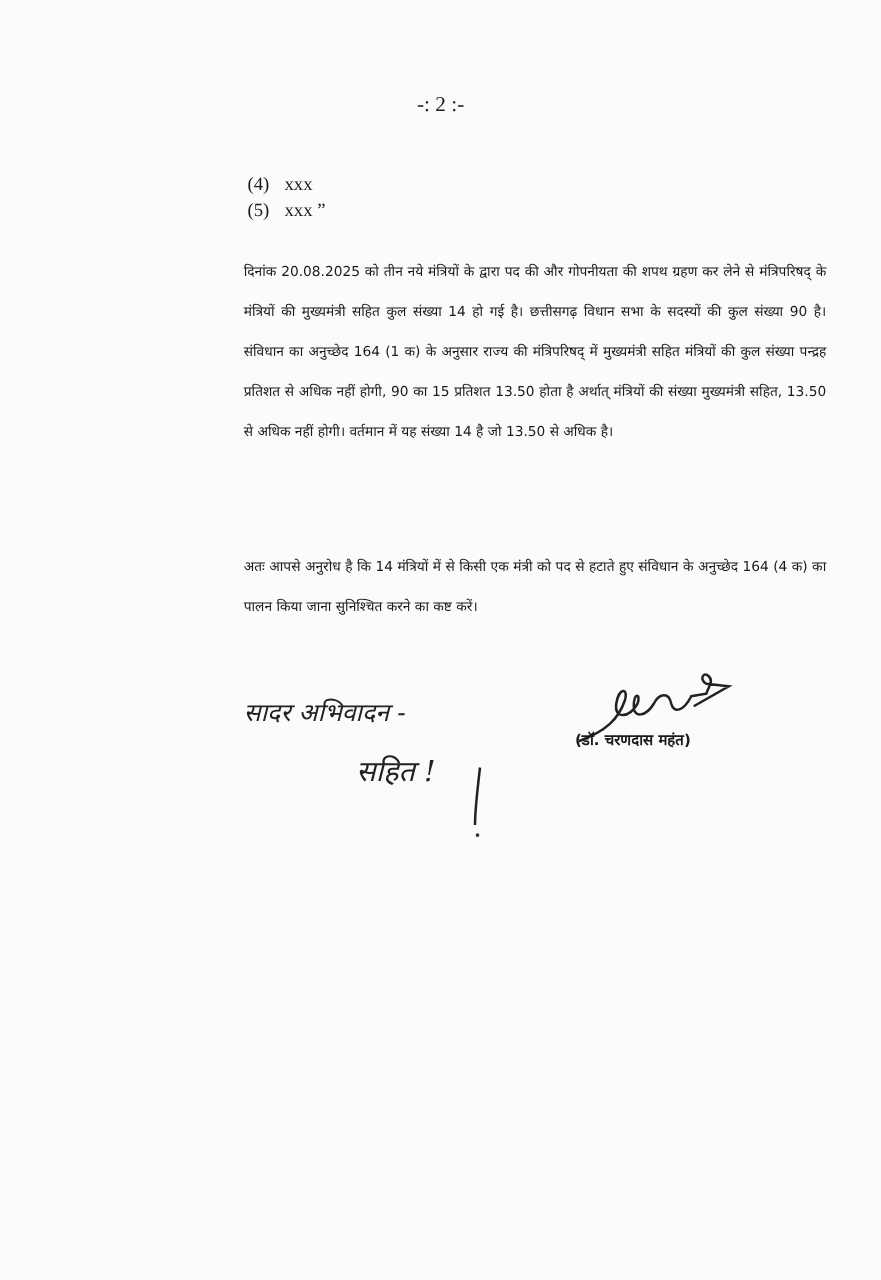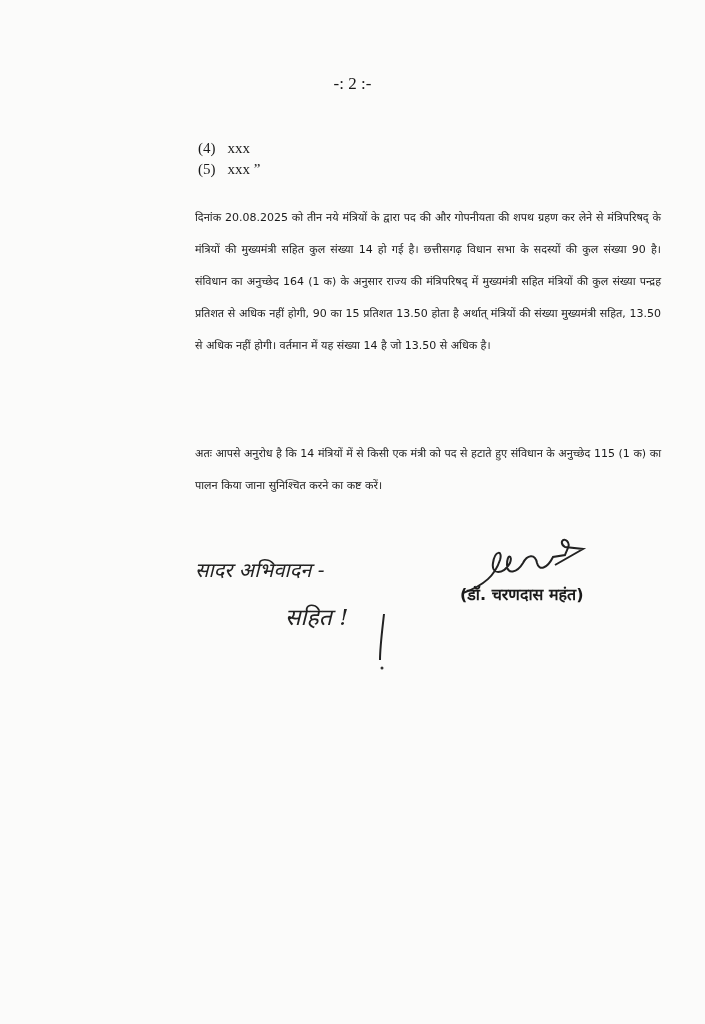--- a/index.html
+++ b/index.html
@@ -11,42 +11,42 @@
     font-family: "Liberation Serif", serif; font-size: 17px; }
   .list { position: absolute; top: 138px; left: 198px; font-family: "Liberation Serif", serif; font-size: 15px; line-height: 21px; }
   .list .row { display: flex; gap: 12px; }
   .para { position: absolute; left: 200px; width: 460px; font-size: 11px; line-height: 32px;
     text-align: justify; text-align-last: left; }
   .p1 { top: 202px; left: 195px; width: 466px; text-indent: 0; }
   .p2 { top: 438px; left: 195px; width: 466px; }
   .hand { position: absolute; font-family: "DejaVu Serif", serif; font-style: italic; color: #222; }
   .greet1 { top: 556px; left: 184px; font-size: 20px; margin-left: 11px; }
   .greet2 { top: 600px; left: 285px; font-size: 23px; }
-  .sig-name { position: absolute; top: 583px; left: 460px; font-weight: bold; font-size: 16px; }
+  .sig-name { position: absolute; top: 583px; left: 460px; font-weight: bold; font-size: 12px; }
   .sig-mark { position: absolute; top: 535px; left: 455px; }
   .tail { position: absolute; top: 612px; left: 372px; }
 </style>
 </head>
 <body>
 
 <div class="page-num">-: 2 :-</div>
 
 <div class="list">
   <div class="row">
     <span>(4)</span>
     <span>xxx</span>
   </div>
   <div class="row">
     <span>(5)</span>
     <span>xxx ”</span>
   </div>
 </div>
 
 <div class="para p1">दिनांक 20.08.2025 को तीन नये मंत्रियों के द्वारा पद की और गोपनीयता की शपथ ग्रहण कर लेने से मंत्रिपरिषद् के मंत्रियों की मुख्यमंत्री सहित कुल संख्या 14 हो गई है। छत्तीसगढ़ विधान सभा के सदस्यों की कुल संख्या 90 है। संविधान का अनुच्छेद 164 (1 क) के अनुसार राज्य की मंत्रिपरिषद् में मुख्यमंत्री सहित मंत्रियों की कुल संख्या पन्द्रह प्रतिशत से अधिक नहीं होगी, 90 का 15 प्रतिशत 13.50 होता है अर्थात् मंत्रियों की संख्या मुख्यमंत्री सहित, 13.50 से अधिक नहीं होगी। वर्तमान में यह संख्या 14 है जो 13.50 से अधिक है।</div>
-<div class="para p2">अतः आपसे अनुरोध है कि 14 मंत्रियों में से किसी एक मंत्री को पद से हटाते हुए संविधान के अनुच्छेद 115 (1 क) का पालन किया जाना सुनिश्चित करने का कष्ट करें।</div>
+<div class="para p2">अतः आपसे अनुरोध है कि 14 मंत्रियों में से किसी एक मंत्री को पद से हटाते हुए संविधान के अनुच्छेद 164 (4 क) का पालन किया जाना सुनिश्चित करने का कष्ट करें।</div>
 
 <div class="hand greet1">सादर अभिवादन -</div>
 <div class="hand greet2">सहित !</div>
 
 <svg class="sig-mark" width="150" height="60" viewBox="0 0 150 60">
   <path d="M8 58 C30 50, 40 40, 45 25 C48 15, 40 15, 38 28 C36 40, 48 40, 55 28 C58 20, 52 18, 52 30 C52 40, 62 38, 68 28 C72 20, 80 18, 82 28 C84 36, 92 34, 98 22 L110 20 C112 14, 116 10, 112 6 C108 2, 104 8, 110 12 L128 14 L100 30" fill="none" stroke="#222" stroke-width="2"></path>
 </svg>
 <div class="sig-name">(डॉ. चरणदास महंत)</div>
 
 <svg class="tail" width="20" height="60" viewBox="0 0 20 60">

